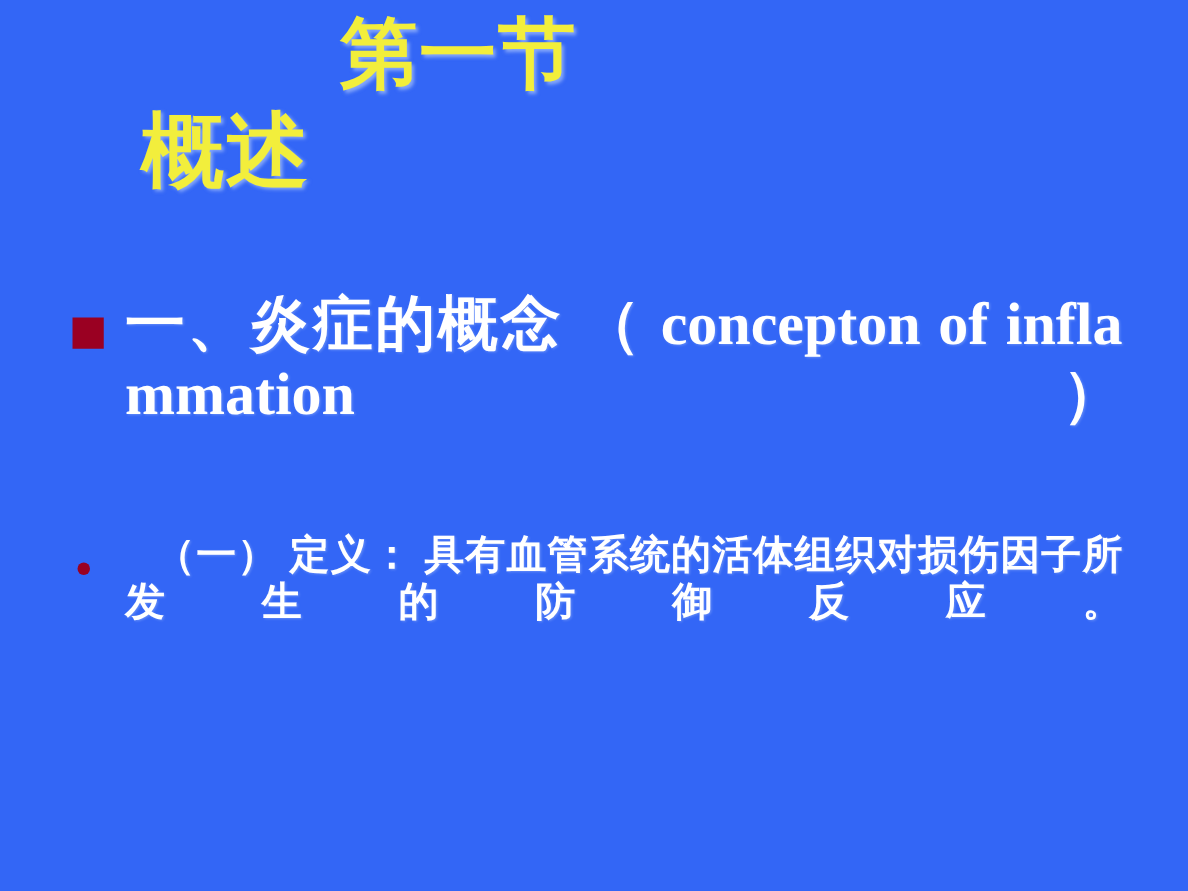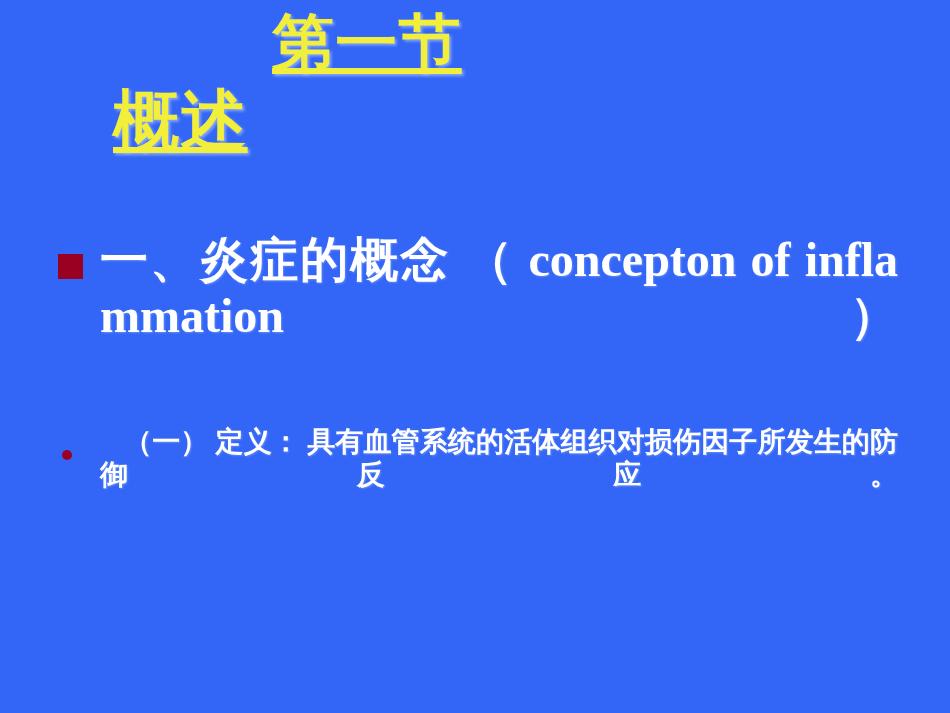--- a/index.html
+++ b/index.html
@@ -31,27 +31,25 @@
     font-family: "DejaVu Sans", "Liberation Sans", sans-serif;
     letter-spacing: 0.02em;
     text-shadow: 2px 2px 3px rgba(200, 220, 255, 0.55);
     white-space: nowrap;
     line-height: 1;
   }
   .title-main {
     left: 272px;
     top: 12px;
     font-size: 62px;
-    text-decoration: underline;
   }
   .title-sub {
     left: 113px;
     top: 88px;
     font-size: 66px;
-    text-decoration: underline;
   }
 
   
   .body-block {
     position: absolute;
     left: 0;
     top: 232px;
     width: 950px;
   }
 
@@ -100,21 +98,21 @@
   }
   .row-heading .bullet-text {
     font-size: 48px;
     line-height: 1.16;
   }
 
   .row-definition {
     margin-top: 26px;
   }
   .row-definition .bullet-text {
-    font-size: 28px;
+    font-size: 32px;
     line-height: 1.18;
     text-indent: 24px;
   }
 
   
   .bullet-text::after {
     content: "";
     display: inline-block;
     width: 100%;
   }

